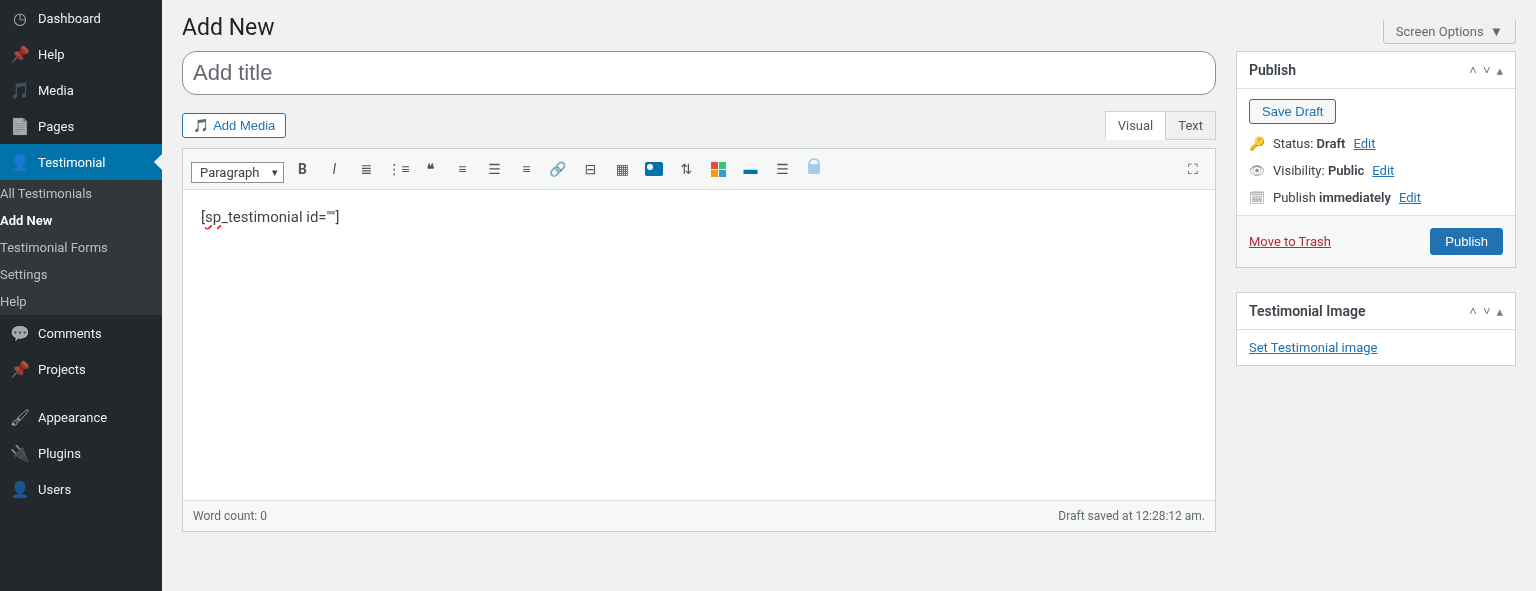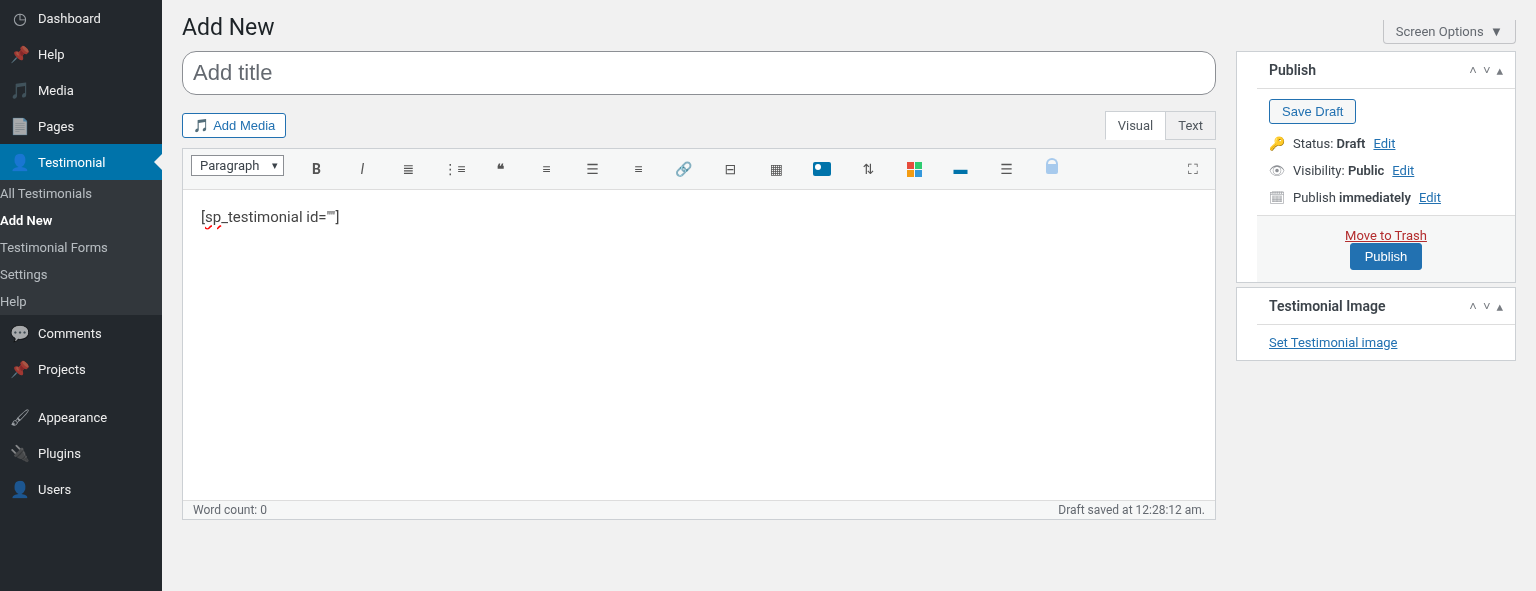--- a/index.html
+++ b/index.html
@@ -21,41 +21,41 @@
 .content-main { flex: 1; }
 .content-side { width: 280px; }
 .title-input { width: 100%; padding: 8px 10px; font-size: 22px; border: 1px solid #8c8f94; background: #fff; border-radius: 14px; color: #50575e; }
 .title-input::placeholder { color: #646970; }
 .media-row { display: flex; align-items: center; justify-content: space-between; margin-top: 16px; margin-bottom: 8px; }
 .add-media-btn { border: 1px solid #2271b1; color: #2271b1; background: #fff; padding: 4px 10px; border-radius: 3px; cursor: pointer; font-size: 13px; display: inline-flex; align-items: center; gap: 4px; }
 .editor-tabs { display: flex; }
 .editor-tab { padding: 6px 12px; border: 1px solid #ccd0d4; background: #f0f0f1; cursor: pointer; margin-left: -1px; color: #50575e; }
 .editor-tab.active { background: #fff; border-bottom-color: #fff; text-align: center; }
 .editor-box { border: 1px solid #ccd0d4; background: #fff; }
-.toolbar { display: flex; align-items: flex-start; padding: 6px 8px; border-bottom: 1px solid #ddd; background: #f6f7f7; gap: 18px; flex-wrap: wrap; }
+.toolbar { display: flex; align-items: flex-end; padding: 6px 8px; border-bottom: 1px solid #ddd; background: #f6f7f7; gap: 4px; flex-wrap: wrap; }
 .format-select { border: 1px solid #8c8f94; padding: 2px 24px 2px 8px; font-size: 13px; background: #fff; position: relative; display: inline-flex; align-items: center; }
 .format-select::after { content: "▾"; position: absolute; right: 6px; font-size: 11px; }
 .tb-btn { width: 28px; height: 28px; display: inline-flex; align-items: center; justify-content: center; cursor: pointer; color: #555; font-size: 14px; border-radius: 2px; }
 .tb-spacer { flex: 1; }
 .editor-area { min-height: 310px; padding: 18px; font-size: 15px; color: #333; }
 .shortcode-text { color: #444; }
 .shortcode-text .spellerr { text-decoration: underline wavy red; text-underline-offset: 2px; }
-.editor-footer { display: flex; justify-content: space-between; padding: 2px 10px; border-top: 1px solid #ddd; background: #f6f7f7; color: #646970; font-size: 12px; }
-.metabox { background: #fff; border: 1px solid #ccd0d4; margin-bottom: 4px; padding-left: 20px; }
+.editor-footer { display: flex; justify-content: space-between; padding: 8px 10px; border-top: 1px solid #ddd; background: #f6f7f7; color: #646970; font-size: 12px; }
+.metabox { background: #fff; border: 1px solid #ccd0d4; margin-bottom: 24px; }
 .metabox-header { display: flex; align-items: center; justify-content: space-between; padding: 10px 12px; border-bottom: 1px solid #ddd; }
 .metabox-title { font-weight: 600; font-size: 14px; }
 .metabox-toggles { display: flex; gap: 6px; color: #787c82; }
 .metabox-toggles span { cursor: pointer; }
 .metabox-body { padding: 10px 12px; }
 .save-draft-btn { border: 1px solid #2271b1; color: #2271b1; background: #f6f7f7; padding: 4px 12px; border-radius: 3px; cursor: pointer; font-size: 13px; }
 .pub-row { display: flex; align-items: center; gap: 8px; margin-top: 12px; font-size: 13px; color: #3c434a; }
 .pub-row .icn { color: #8c8f94; width: 16px; display: inline-flex; justify-content: center; }
 .pub-row strong { font-weight: 600; }
 .edit-link { color: #2271b1; text-decoration: underline; cursor: pointer; }
-.pub-actions { display: flex; justify-content: space-between; align-items: center; padding: 12px; border-top: 1px solid #ddd; background: #f6f7f7; flex-direction: column; }
+.pub-actions { display: flex; justify-content: space-between; align-items: center; padding: 12px; border-top: 1px solid #ddd; background: #f6f7f7; }
 .trash-link { color: #b32d2e; text-decoration: underline; cursor: pointer; }
 .publish-btn { background: #2271b1; color: #fff; border: 1px solid #2271b1; padding: 5px 14px; border-radius: 3px; cursor: pointer; font-size: 13px; }
 .set-image-link { color: #2271b1; text-decoration: underline; cursor: pointer; }
 .icn-blue { color: #0073aa; }
 .icn-box { width: 18px; height: 14px; display:inline-block; background:#0073aa; border-radius:2px; position:relative;}
 .icn-box::after{content:"";position:absolute;background:#fff;}
 .icn-img::after{width:6px;height:6px;border-radius:50%;left:2px;top:2px;}
 .icn-colors { display:inline-flex; flex-wrap:wrap; width:16px; height:16px;}
 .icn-colors i{width:7px;height:7px;margin:0.5px;}
 .icn-lock{display:inline-block;width:12px;height:10px;background:#a7caed;border-radius:2px;position:relative;}

